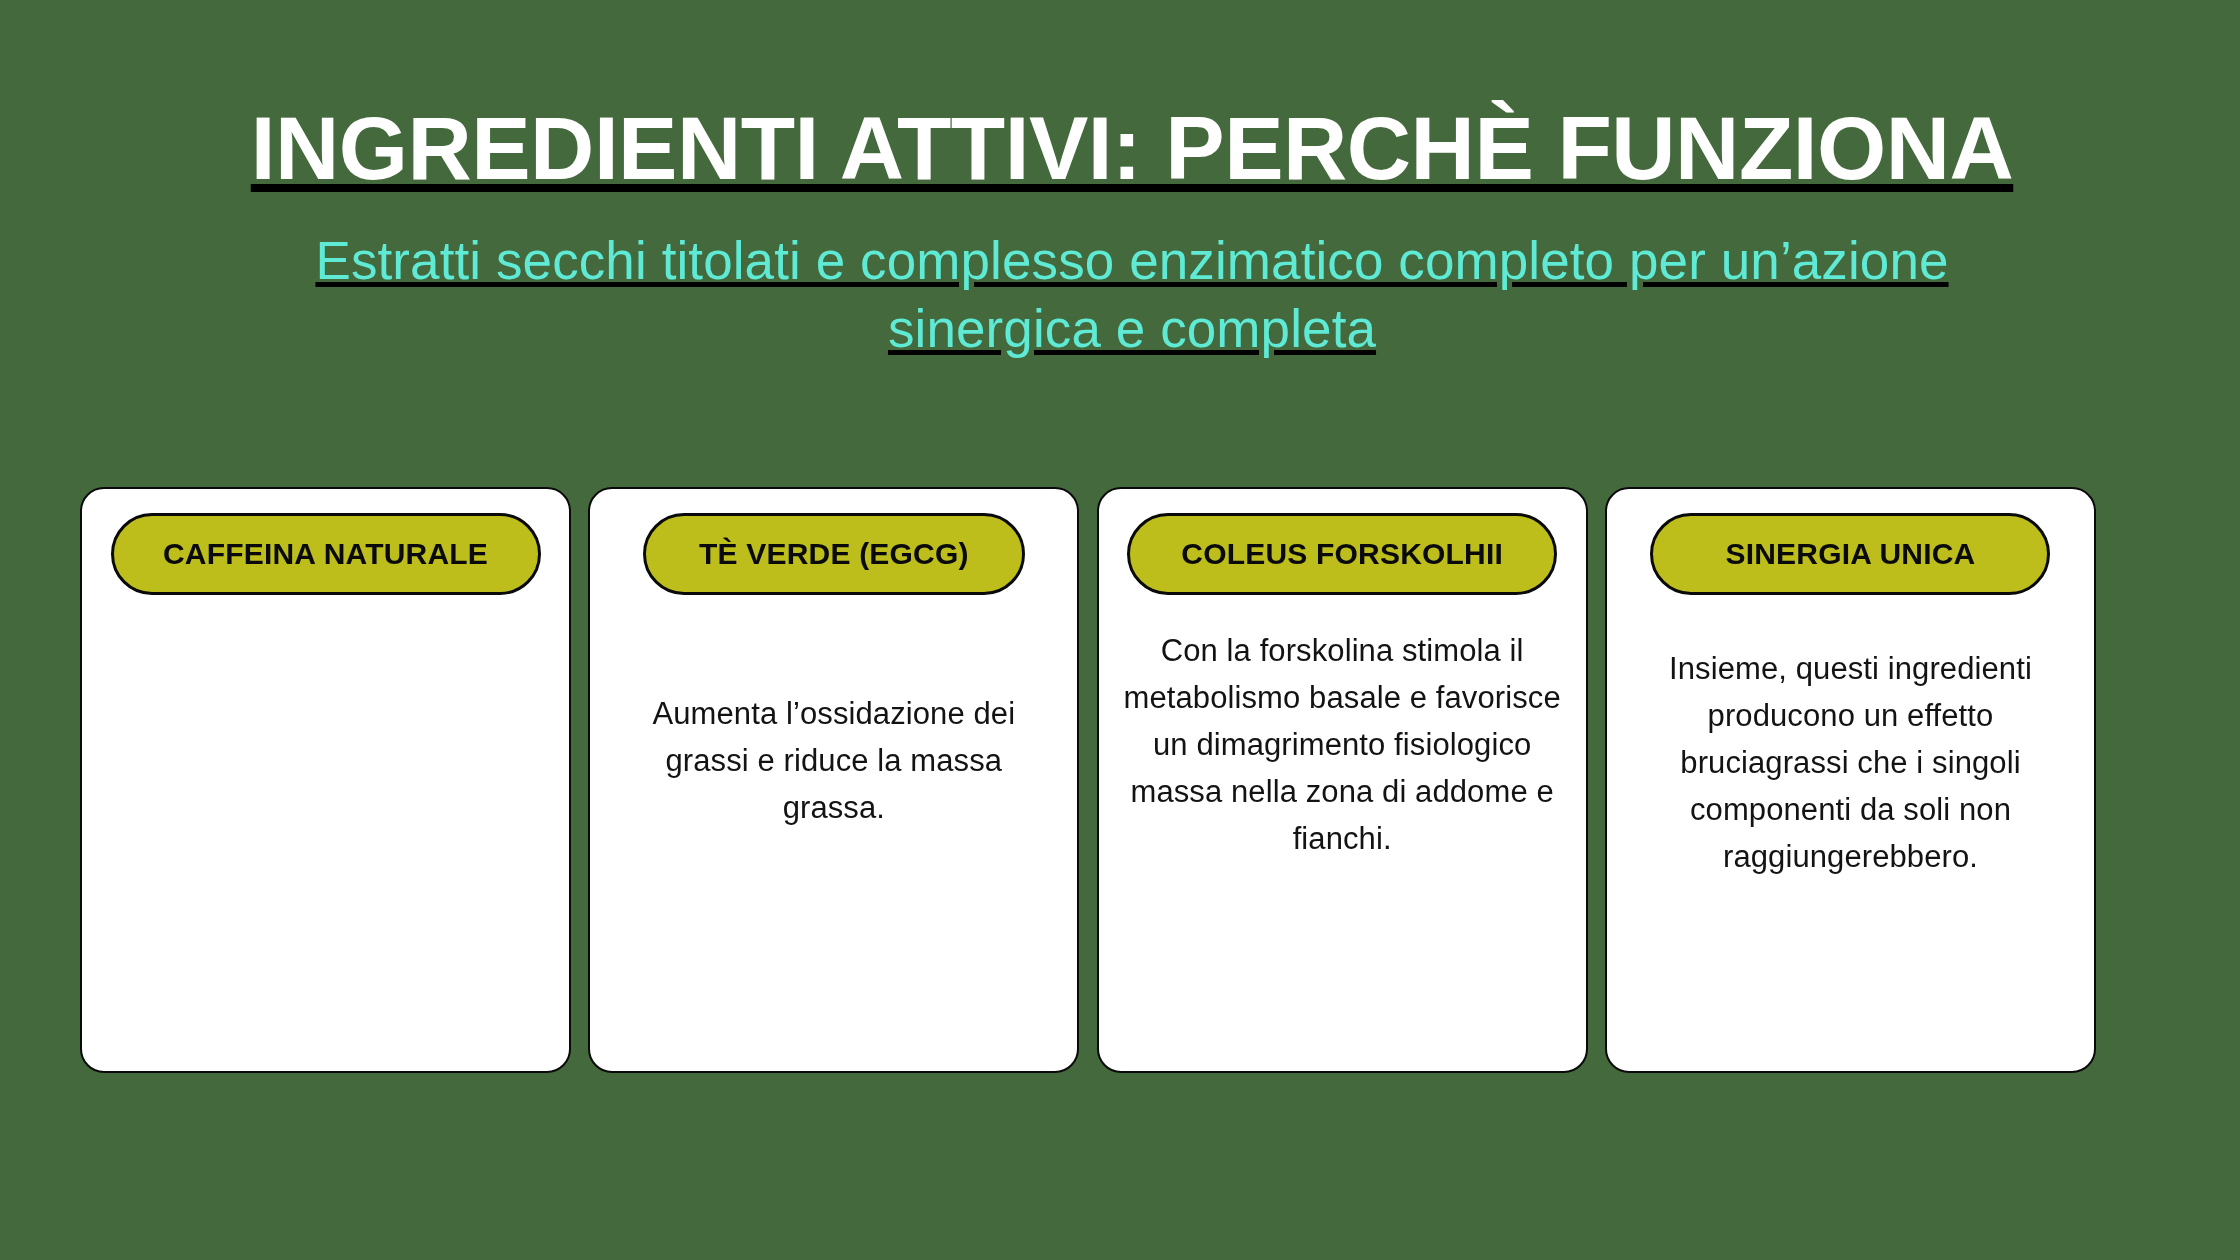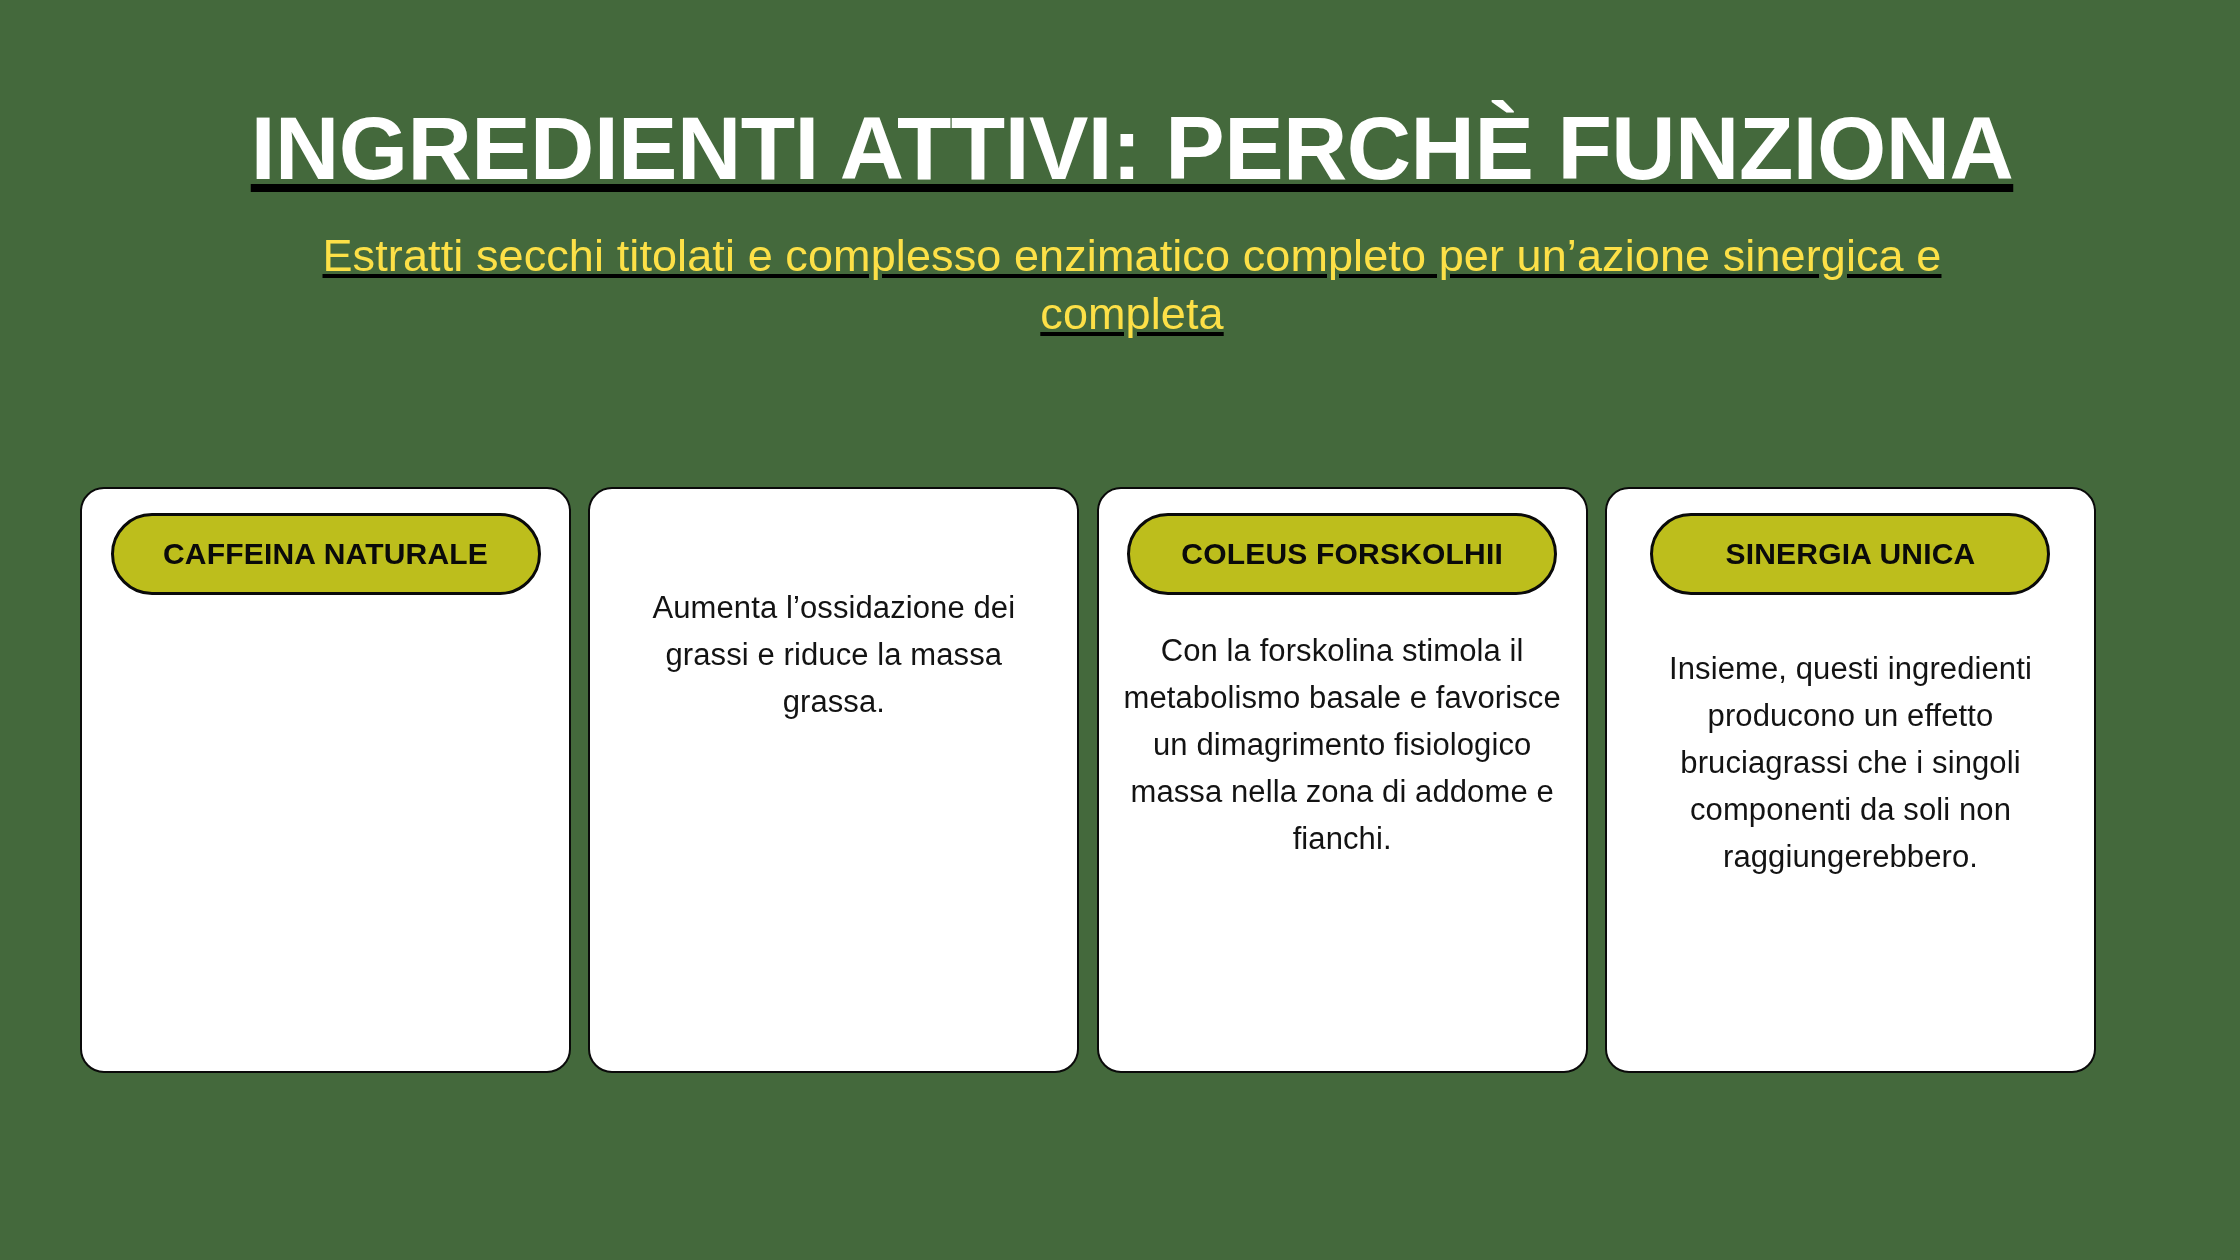--- a/index.html
+++ b/index.html
@@ -41,24 +41,24 @@
     letter-spacing: -0.5px;
     line-height: 1.0;
     color: #FFFFFF;
     text-transform: uppercase;
     white-space: nowrap;
   }
 
   .subtitle {
     margin-top: 34px;
     font-family: "Liberation Sans", sans-serif;
-    font-size: 45px;
+    font-size: 53px;
     font-weight: 400;
     line-height: 1.28;
-    color: #fde047;
+    color: #5eead4;
     max-width: 1640px;
     margin-left: auto;
     margin-right: auto;
     letter-spacing: 0.1px;
   }
 
   
   .cards {
     position: absolute;
     top: 487px;
@@ -142,20 +142,23 @@
 
   <div class="cards">
 
     <div class="card" data-idx="0">
       <div class="badge">
         <span class="badge-label">CAFFEINA NATURALE</span>
       </div>
     </div>
 
     <div class="card" data-idx="1">
+      <div class="badge">
+        <span class="badge-label">TÈ VERDE (EGCG)</span>
+      </div>
       <p class="card-body">Aumenta l’ossidazione dei grassi e riduce la massa grassa.</p>
     </div>
 
     <div class="card" data-idx="2">
       <div class="badge">
         <span class="badge-label">COLEUS FORSKOLHII</span>
       </div>
       <p class="card-body">Con la forskolina stimola il metabolismo basale e favorisce un dimagrimento fisiologico massa nella zona di addome e fianchi.</p>
     </div>
 

